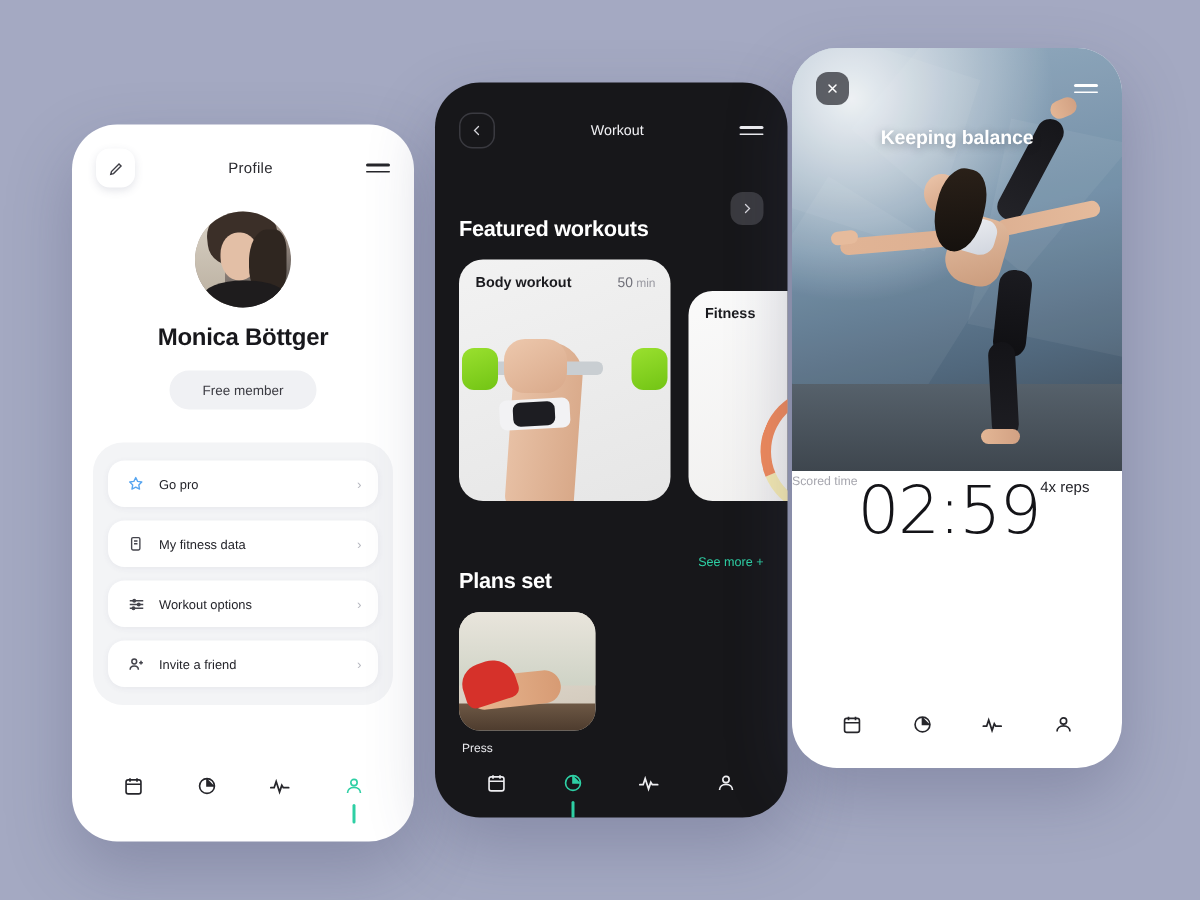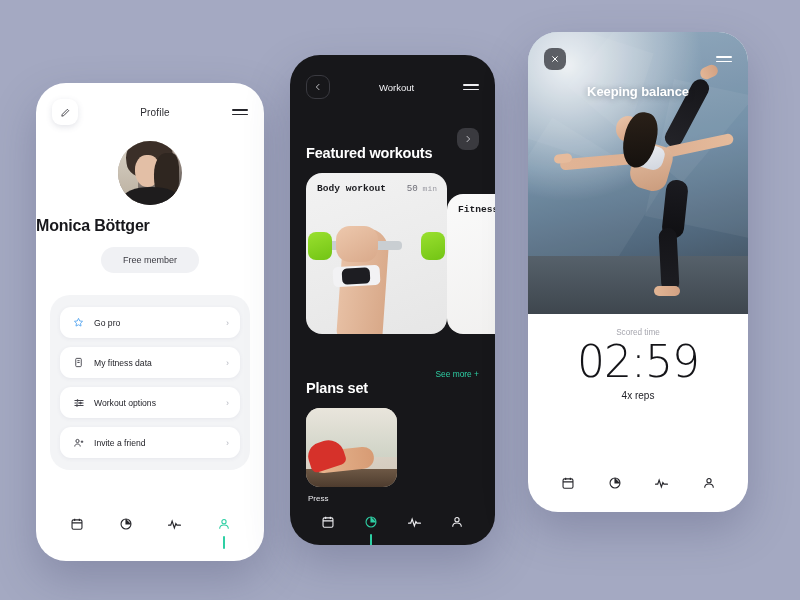--- a/index.html
+++ b/index.html
@@ -15,21 +15,21 @@
   
   .phone {
     position: absolute;
     border-radius: 30px;
     overflow: hidden;
     box-shadow: 0 18px 44px rgba(60,66,100,0.28);
   }
 
   
   #phone-profile {
-    left: 36px; top: 83px; width: 228px; height: 478px;
+    left: 48px; top: 83px; width: 228px; height: 478px;
     background: #ffffff;
     display: flex; flex-direction: column;
   }
   .p1-header {
     display: flex; align-items: center; justify-content: space-between;
     padding: 16px 16px 4px 16px;
   }
   .icon-btn-soft {
     width: 26px; height: 26px; border-radius: 9px;
     background: #fff;
@@ -65,21 +65,21 @@
   }
   .avatar .body {
     position:absolute; left:8%; bottom:-8%; width:88%; height:36%;
     background:#1e1c1d; border-radius:48% 48% 0 0;
   }
   .avatar .bg-l {
     position:absolute; left:0; top:0; width:32%; height:100%;
     background:linear-gradient(180deg,#d9d2c6,#b9ae9e);
   }
   .p1-name {
-    text-align: left; margin-top: 12px;
+    text-align: center; margin-top: 12px;
     font-size: 16px; font-weight: 700; color: #18181c; letter-spacing: -.2px;
   }
   .badge-pill {
     margin: 12px auto 0; width: 98px; height: 26px; border-radius: 13px;
     background: #f0f1f4; display: flex; align-items: center; justify-content: center;
     font-size: 9px; color: #3b3b42;
   }
   .menu-card {
     margin: 22px 14px 0; background: #f3f4f6;
     border-radius: 20px; padding: 12px 10px;
@@ -99,21 +99,21 @@
     margin-top: auto;
     display: flex; align-items: flex-start; justify-content: space-around;
     padding: 12px 16px 0 16px; height: 56px;
   }
   .tab { display: flex; flex-direction: column; align-items: center; gap: 5px; width: 34px; }
   .tab .dash { width: 2px; height: 13px; border-radius: 2px; background: transparent; }
   .tab.active .dash { background: #2ecfa4; }
 
   
   #phone-workout {
-    left: 290px; top: 55px; width: 205px; height: 490px;
+    left: 290px; top: 55px; width: 235px; height: 490px;
     background: #17171a;
     display: flex; flex-direction: column;
   }
   .p2-header {
     display: flex; align-items: center; justify-content: space-between;
     padding: 20px 16px 0 16px;
   }
   .circle-dark {
     width: 24px; height: 24px; border-radius: 9px;
     border: 1px solid #3a3a40; display:flex; align-items:center; justify-content:center;
@@ -125,21 +125,21 @@
     display: flex; align-items: center; justify-content: space-between;
     padding: 18px 16px 0 16px;
   }
   .sec-head h2 { font-size: 14.5px; color: #fff; font-weight: 700; letter-spacing: -.2px; margin-top: 28px; }
   .arrow-btn {
     width: 22px; height: 22px; border-radius: 8px; background: #3a3a3f;
     display:flex; align-items:center; justify-content:center; color:#d7d7dc; font-size:9px;
   }
   .see-more { font-size: 8.4px; color: #2ecfa4; }
 
-  .cards-row { display: flex; gap: 0; padding: 12px 0 0 16px; font-family: Liberation Mono, monospace; }
+  .cards-row { display: flex; gap: 12px; padding: 12px 0 0 16px; }
   .feat-card {
     border-radius: 16px; background: #efefef; flex: 0 0 auto;
     position: relative; overflow: hidden;
   }
   .feat-card.c1 { width: 141px; height: 161px; background: linear-gradient(160deg,#f2f2f2,#e6e6e6); }
   .feat-card.c2 { width: 120px; height: 140px; align-self: flex-start; margin-top: 21px; background: linear-gradient(160deg,#fafafa,#f0efee); }
   .fc-head { display: flex; align-items: baseline; justify-content: space-between; padding: 10px 10px 0 11px; }
   .fc-title { font-size: 9.6px; font-weight: 700; color: #1b1b1f; }
   .fc-meta { font-size: 8px; color: #9a9aa2; }
   .fc-meta b { font-size: 9.2px; color: #6e6e77; font-weight: 400; padding-left: 16px; }
@@ -270,21 +270,21 @@
     background: linear-gradient(180deg,#141418,#1d1d22); border-radius: 9px;
     transform: rotate(-3deg); }
   .yg-foot { left:126px; top:254px; width:26px; height:10px;
     background: linear-gradient(90deg,#e3b695,#d2a183); border-radius: 6px; }
   .yg-foot2 { left:172px; top:34px; width:18px; height:12px;
     background: linear-gradient(90deg,#e3b695,#d2a183); border-radius: 6px;
     transform: rotate(-24deg); }
   .yg-hand { left:26px; top:122px; width:18px; height:9px;
     background:#e6bb9c; border-radius:5px; transform: rotate(-6deg); }
 
-  .timer-zone { flex: 1; display: flex; flex-direction: column; align-items: center; padding-top: 14px; }
+  .timer-zone { flex: 1; display: flex; flex-direction: row; padding-top: 2px; }
   .scored-lbl { font-size: 8.2px; color: #a6a6ae; }
   .timer-big {
     font-size: 44px; font-weight: 300; color: #141418;
     letter-spacing: -1px; line-height: 1.1; margin-top: 1px;
     font-family: "DejaVu Sans", sans-serif;
   }
   .reps { font-size: 10px; color: #232329; margin-top: 4px; }
   .ctrl-row { display:flex; gap: 10px; margin-top: 14px; }
   .btn-pause {
     width: 36px; height: 27px; border-radius: 9px; background: #fde8ec;

